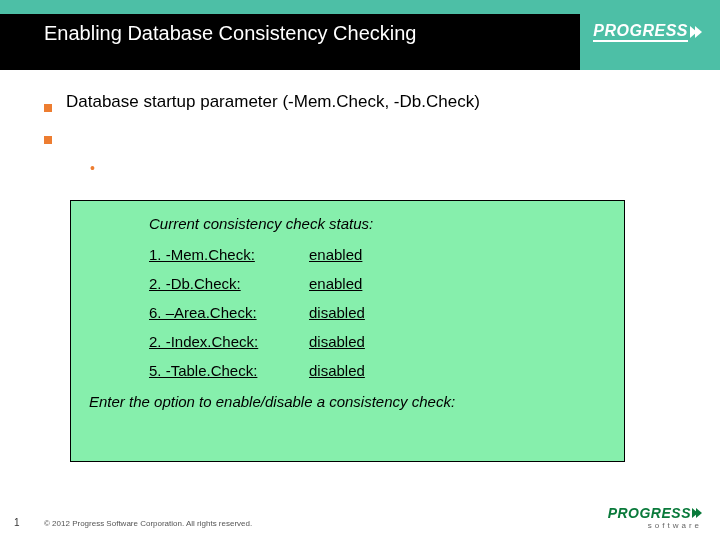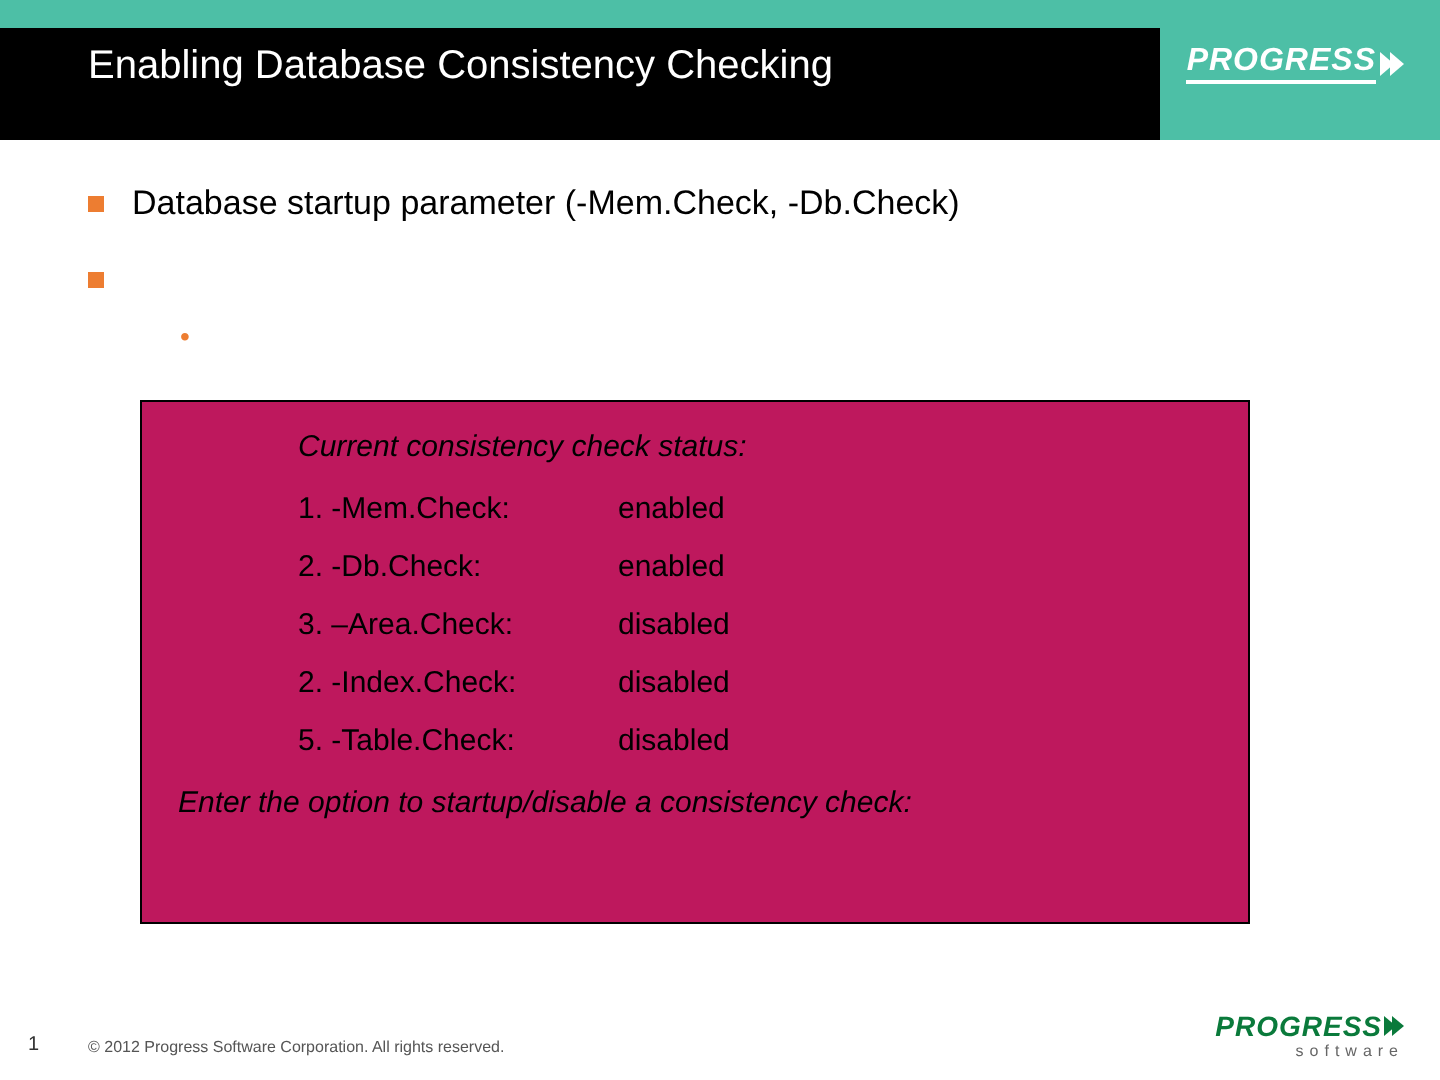--- a/index.html
+++ b/index.html
@@ -66,21 +66,21 @@
     position: absolute;
     left: 44px;
     top: 92px;
     right: 30px;
   }
   .bullet-l1 {
     font-size: 17px;
     color: #000;
     margin-bottom: 18px;
     display: flex;
-    align-items: flex-start;
+    align-items: flex-end;
     gap: 14px;
   }
   .bullet-l1 .sq {
     width: 8px; height: 8px;
     background: #ed7d31;
     margin-top: 6px;
     flex-shrink: 0;
   }
   .bullet-l2 {
     font-size: 15px;
@@ -98,33 +98,34 @@
     line-height: 20px;
   }
 
   .box {
     position: absolute;
     left: 70px;
     top: 200px;
     width: 555px;
     height: 262px;
     border: 1px solid #000;
-    background: #be185d;
+    background: #86efac;
     padding: 14px 18px;
     font-size: 15px;
   }
   .box .status-title {
     font-style: italic;
     margin-left: 60px;
     margin-bottom: 14px;
   }
   .box .row {
     display: flex;
     margin-left: 60px;
     margin-bottom: 12px;
+    text-decoration: underline;
   }
   .box .row .label { width: 160px; }
   .box .prompt {
     font-style: italic;
     margin-top: 14px;
     margin-left: 0px;
   }
   .page-num {
     position: absolute;
     left: 14px;
@@ -209,32 +210,32 @@
     <div class="status-title">Current consistency check status:</div>
     <div class="row">
       <span class="label">1. -Mem.Check:</span>
       <span>enabled</span>
     </div>
     <div class="row">
       <span class="label">2. -Db.Check:</span>
       <span>enabled</span>
     </div>
     <div class="row">
-      <span class="label">3. –Area.Check:</span>
+      <span class="label">6. –Area.Check:</span>
       <span>disabled</span>
     </div>
     <div class="row">
       <span class="label">2. -Index.Check:</span>
       <span>disabled</span>
     </div>
     <div class="row">
       <span class="label">5. -Table.Check:</span>
       <span>disabled</span>
     </div>
-    <div class="prompt">Enter the option to startup/disable a consistency check:</div>
+    <div class="prompt">Enter the option to enable/disable a consistency check:</div>
   </div>
 
   <div class="page-num">1</div>
   <div class="copyright">© 2012 Progress Software Corporation. All rights reserved.</div>
   <div class="logo-bottom">
     <div class="brand">
       <span>PROGRESS</span>
       <span class="arrows">
           <span></span>
           <span></span>

